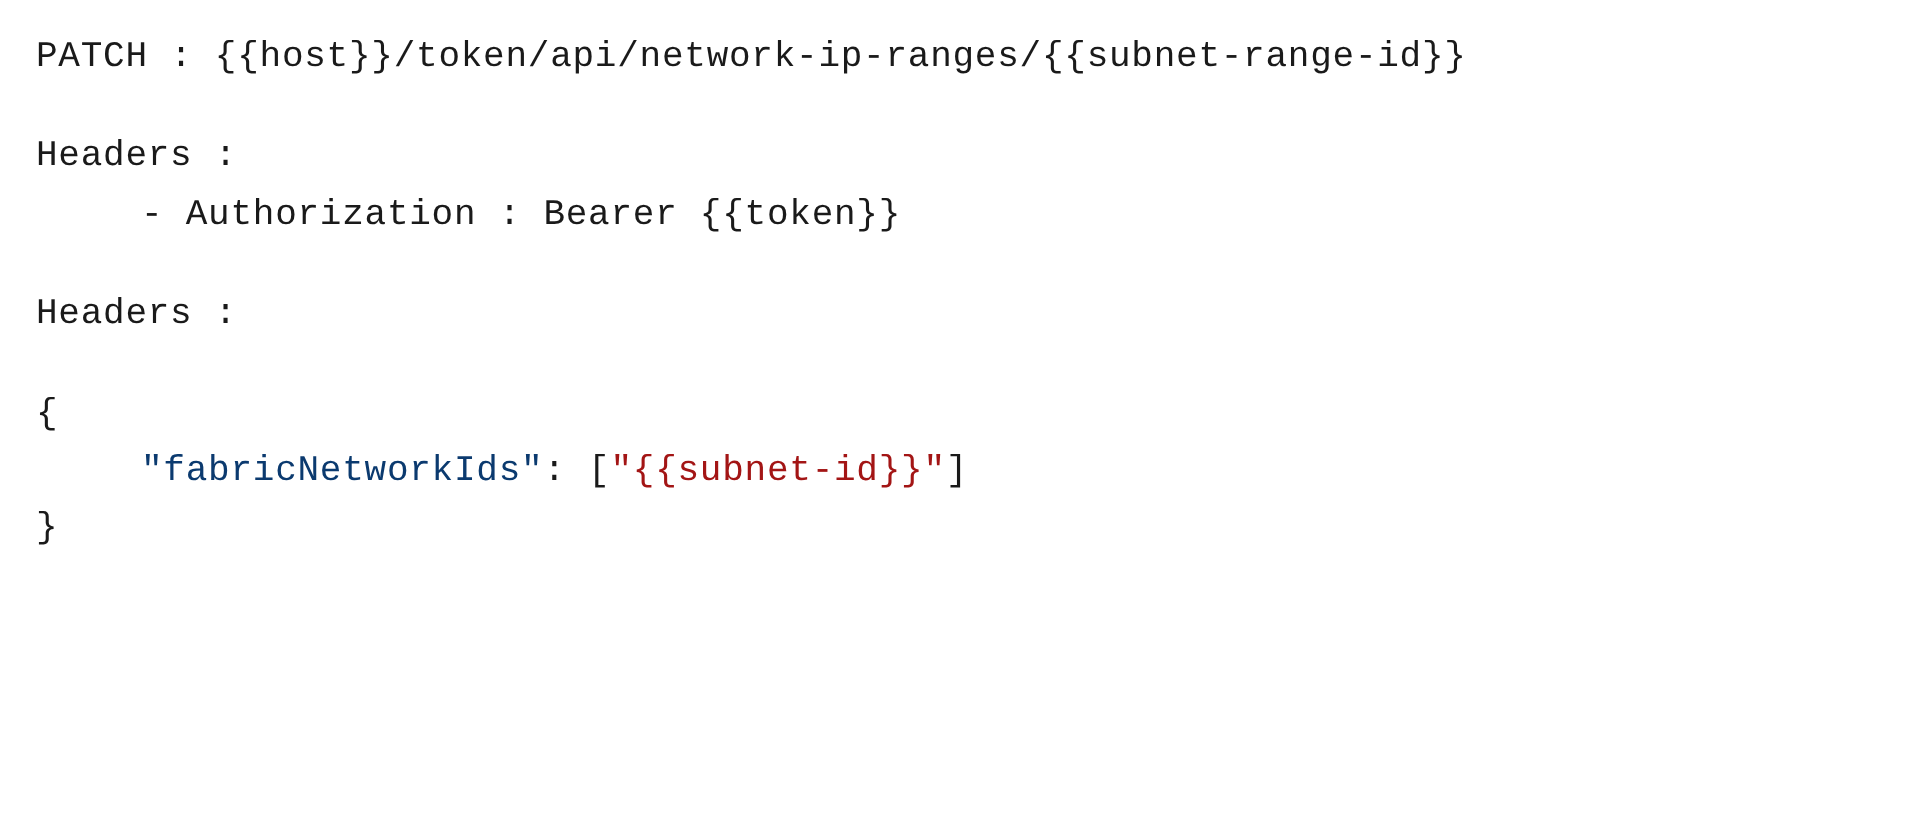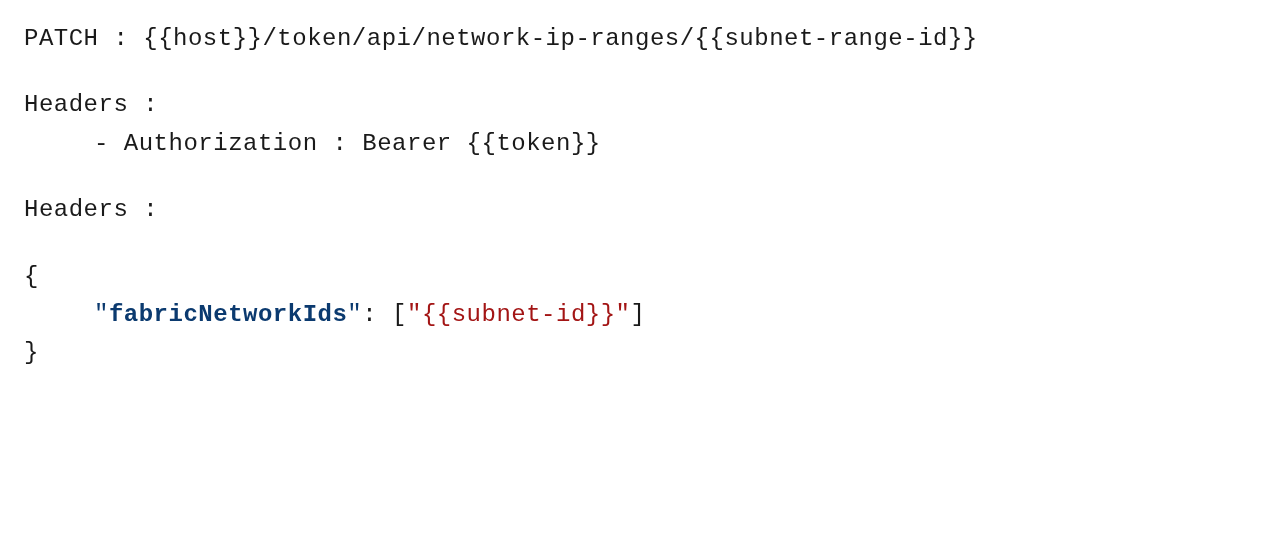--- a/index.html
+++ b/index.html
@@ -13,21 +13,20 @@
       letter-spacing: 0.5px;
     }
     .block {
       margin-bottom: 28px;
     }
     .indent-1 {
       padding-left: 70px;
     }
     .json-key {
       color: #0b3a6f;
-      font-weight: bold;
     }
     .json-key-quote {
       color: #0b3a6f;
     }
     .json-string {
       color: #a31515;
     }
     .json-bracket {
       color: #1a1a1a;
     }

